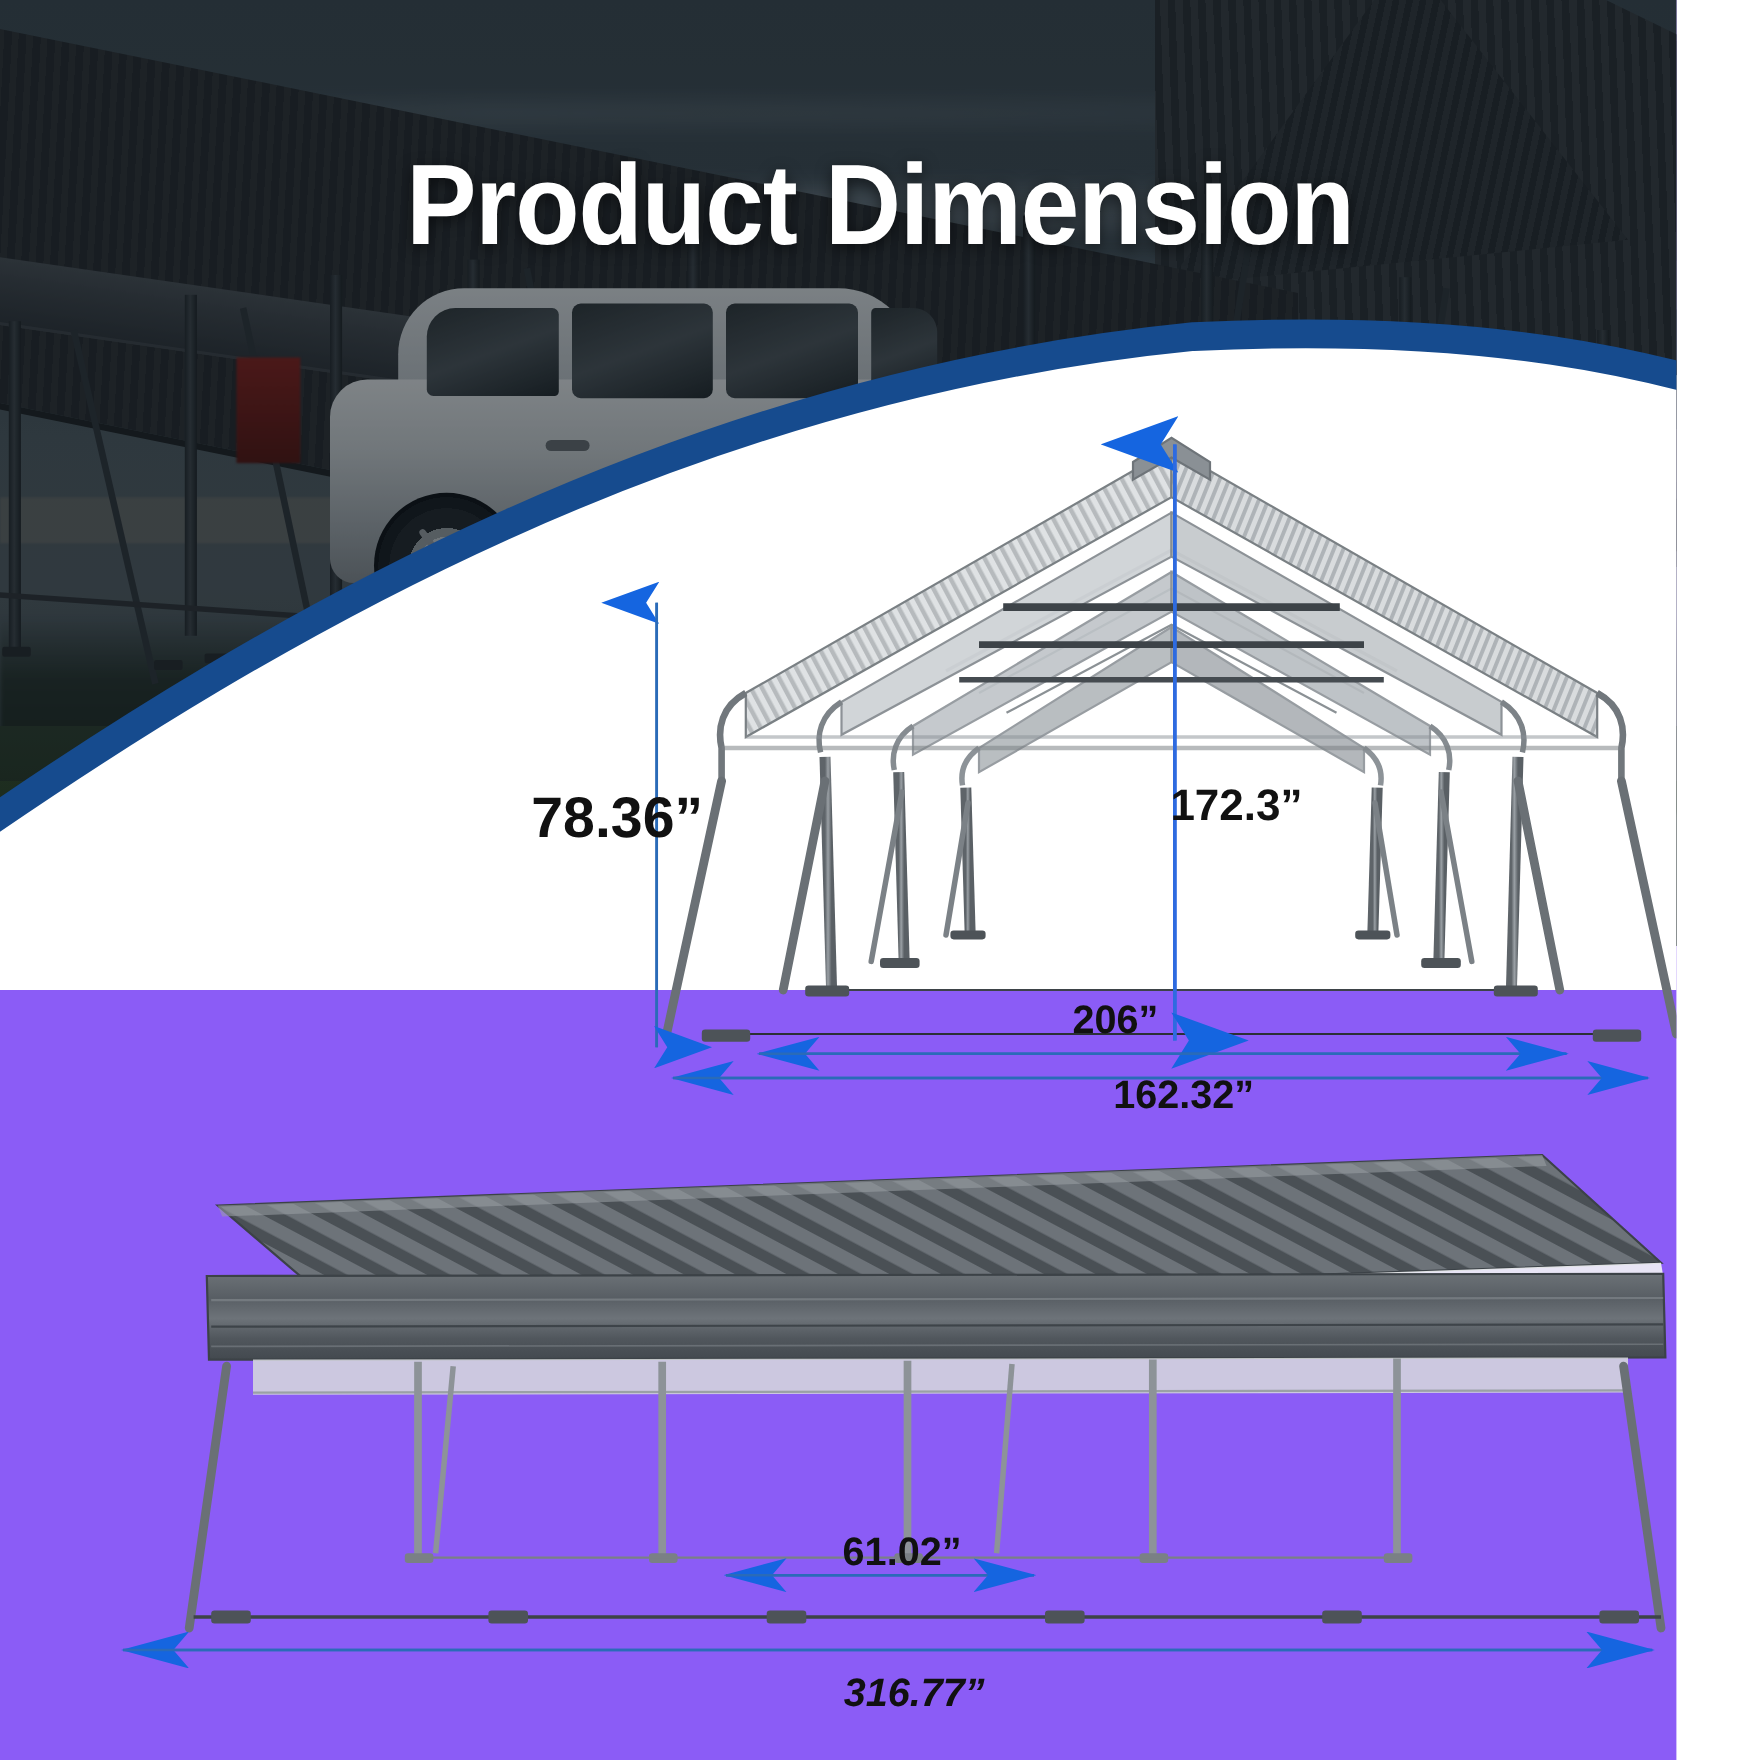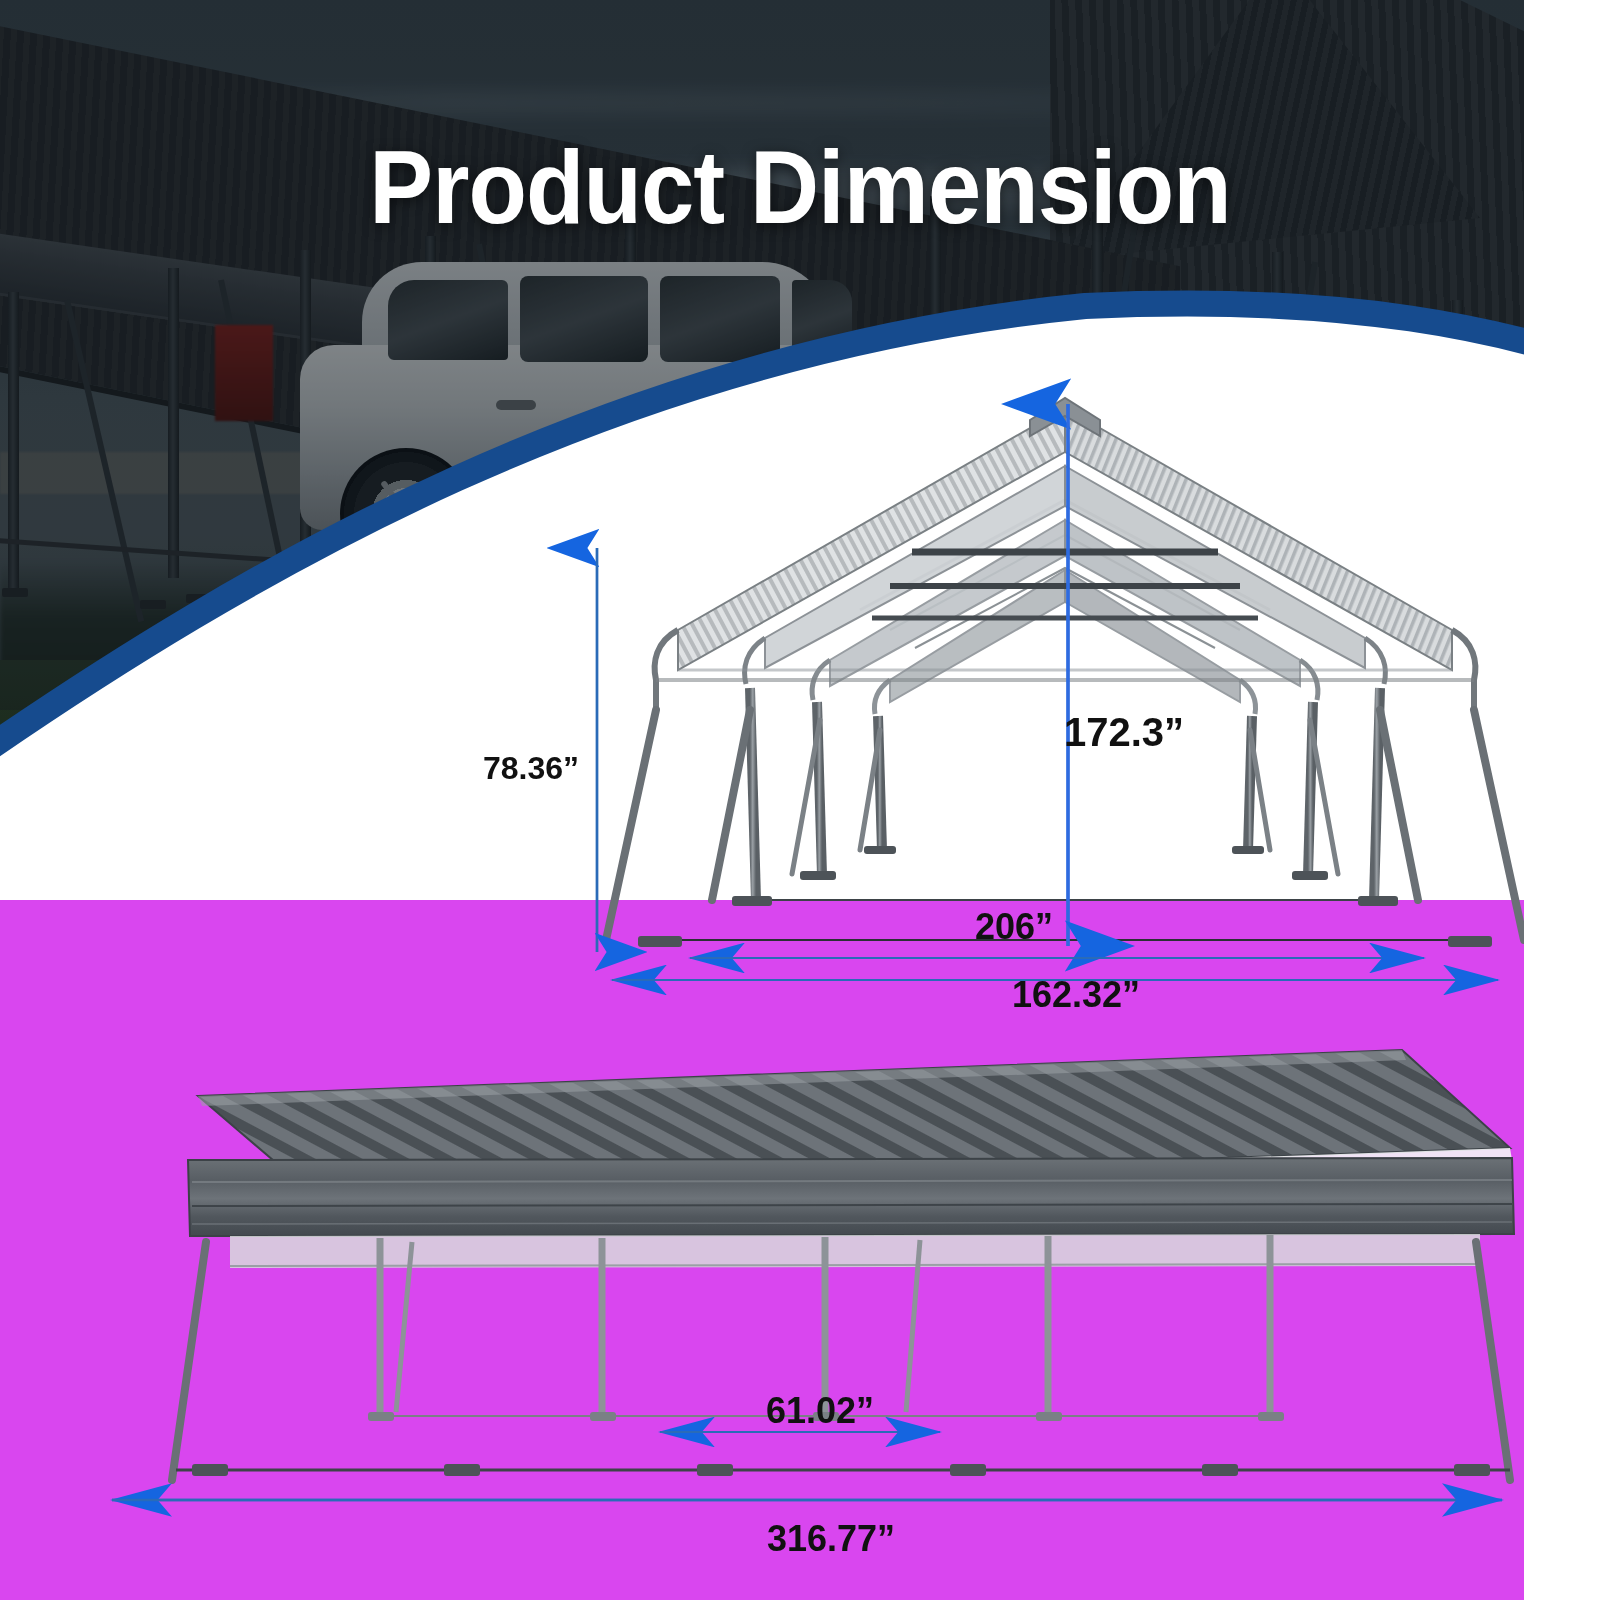--- a/index.html
+++ b/index.html
@@ -1,18 +1,18 @@
 <!DOCTYPE html>
 <html><head>
 <meta charset="utf-8">
 <style>
   html,body{margin:0;padding:0;background:#fff;}
   body{width:1600px;height:1600px;overflow:hidden;
        font-family:"Liberation Sans","DejaVu Sans",sans-serif;}
-  #page{position:relative;width:1524px;height:1600px;background:#d946ef;overflow:hidden;}
+  #page{position:relative;width:1524px;height:1600px;background:#8b5cf6;overflow:hidden;}
 
   
   #hero{position:absolute;left:0;top:0;width:1600px;height:860px;overflow:hidden;}
   #hero .sky{position:absolute;inset:0;
     background:
       linear-gradient(180deg,#38444c 0%,#3b4750 22%,#49555c 46%,#4d575d 62%,#3e4a50 80%,#313b40 100%);}
   #hero .cloudband{position:absolute;left:-5%;width:110%;height:40px;
     background:linear-gradient(90deg,rgba(255,255,255,0) 0%,rgba(200,214,222,.30) 30%,rgba(210,222,230,.22) 55%,rgba(255,255,255,0) 95%);
     filter:blur(9px);}
   #hero .mountain{position:absolute;bottom:46%;width:0;height:0;border-style:solid;opacity:.85;}
@@ -73,26 +73,26 @@
     transform:scaleX(.92);transform-origin:center;
     text-shadow:0 3px 14px rgba(0,0,0,.55);white-space:nowrap;}
 
   
   #front-view{position:absolute;left:560px;top:380px;width:980px;height:620px;}
   #side-view{position:absolute;left:80px;top:1020px;width:1460px;height:500px;}
   #dims{position:absolute;left:0;top:0;width:1600px;height:1600px;pointer-events:none;}
 
   .dimlabel{position:absolute;color:#111;font-weight:bold;
     font-family:"Liberation Sans","DejaVu Sans",sans-serif;white-space:nowrap;}
-  .dim-78   {left:483px; top:750px;  font-size:32px;}
+  .dim-78   {left:483px; top:714px;  font-size:52px;}
   .dim-107  {left:1064px;top:710px;  font-size:40px;}
   .dim-156  {left:975px; top:906px;  font-size:36px;}
   .dim-183  {left:1012px;top:974px;  font-size:36px;}
   .dim-61   {left:766px; top:1390px; font-size:36px;}
-  .dim-316  {left:767px; top:1518px; font-size:36px;}
+  .dim-316  {left:767px; top:1518px; font-size:36px;font-style:italic;}
 </style>
 </head>
 <body>
 
 <div id="page">
 
   <div id="hero">
     <div class="sky"></div>
 
     <div class="cloudband" style="top:170px;"></div>

